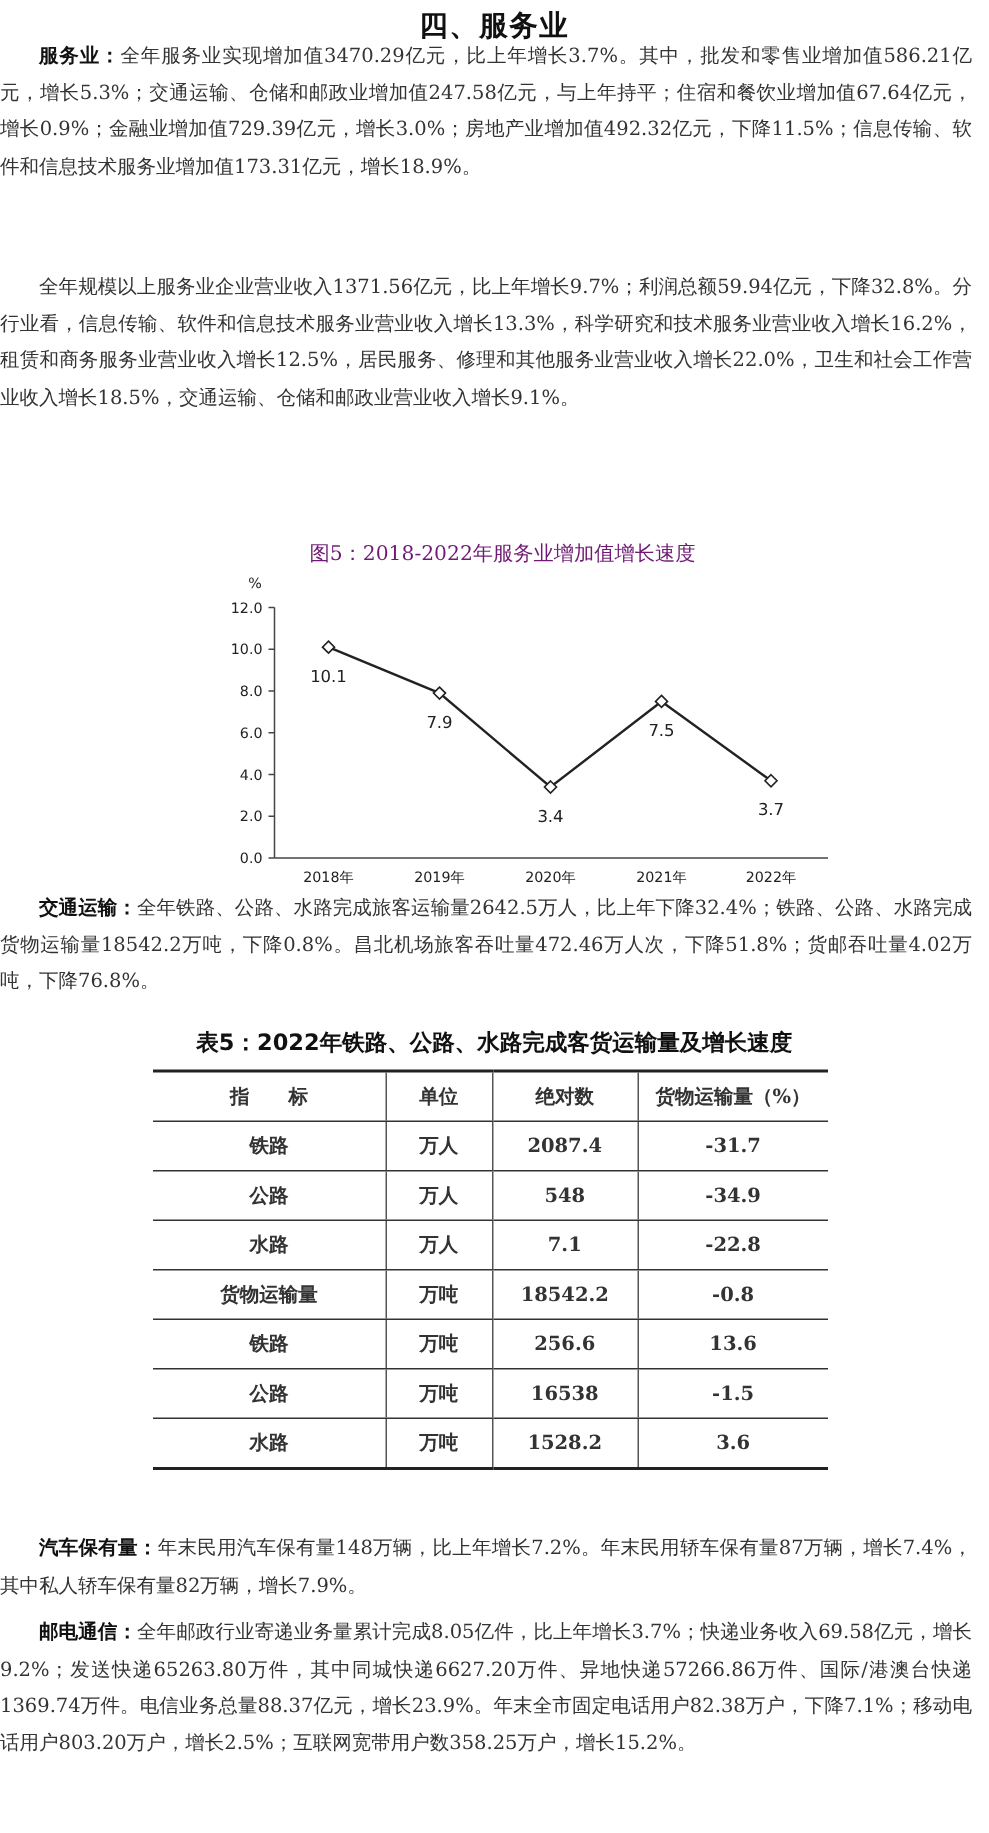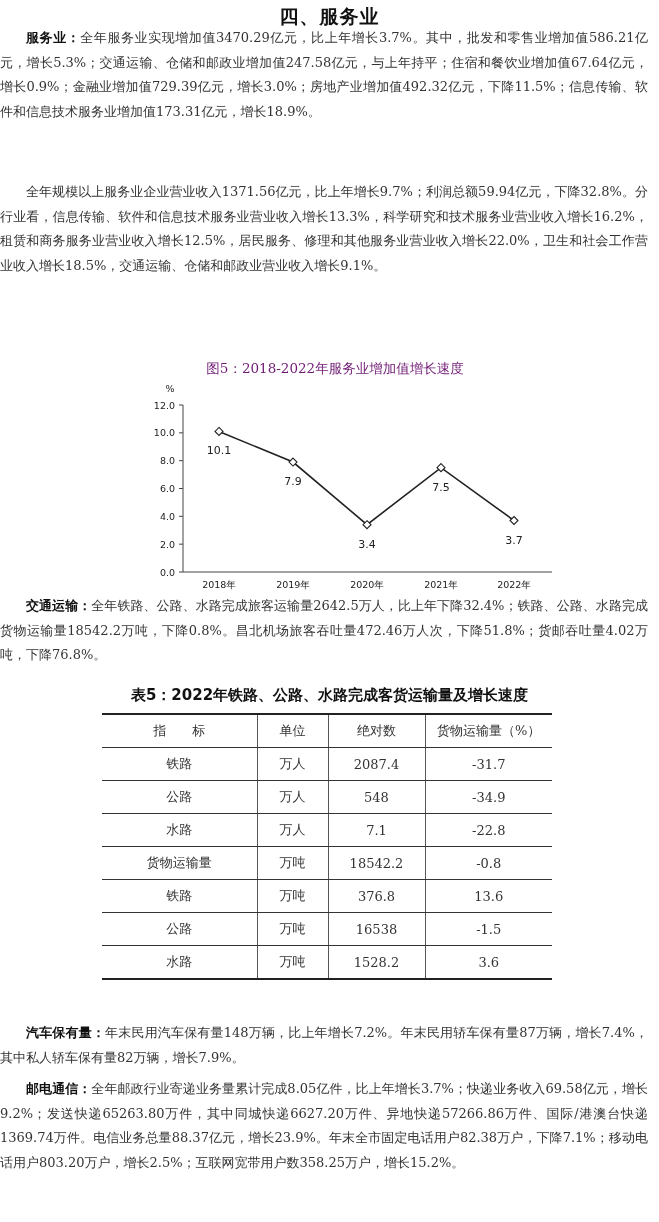--- a/index.html
+++ b/index.html
@@ -14,21 +14,21 @@
   .chart svg { position: absolute; left: 0; top: 0; }
   .chart-title { position: absolute; top: 10px; left: 0; width: 470px; text-align: center;
                  font-size: 13.5px; color: #701a75; }
   .tick { font-family: "DejaVu Sans", sans-serif; font-size: 9.5px; fill: #222; }
   .dl { font-family: "DejaVu Sans", sans-serif; font-size: 11px; fill: #222; }
   .table-title { position: absolute; top: 686px; left: 0; width: 659px; text-align: center;
                  font-size: 15px; font-weight: bold; color: #111; font-family: "DejaVu Sans", sans-serif; }
   table.t5 { position: absolute; left: 102px; top: 713px; width: 450px; border-collapse: collapse;
              font-size: 13px; color: #333; }
   table.t5 th, table.t5 td { border-top: 1.5px solid #333; border-bottom: 1.5px solid #333;
-             text-align: center; height: 32px; padding: 0; font-weight: normal; }
+             text-align: center; height: 32px; padding: 0; font-weight: bold; }
   table.t5 th + th, table.t5 td + td { border-left: 1px solid #555; }
   table.t5 tr:first-child th { border-top: 2px solid #222; }
   table.t5 tr:last-child td { border-bottom: 2px solid #222; }
 </style>
 </head>
 <body>
 
 <div class="title">四、服务业</div>
 
 <p class="para" style="top:26px;margin:0;"><b>服务业：</b><span>全年服务业实现增加值3470.29亿元，比上年增长3.7%。其中，批发和零售业增加值586.21亿元，增长5.3%；交通运输、仓储和邮政业增加值247.58亿元，与上年持平；住宿和餐饮业增加值67.64亿元，增长0.9%；金融业增加值729.39亿元，增长3.0%；房地产业增加值492.32亿元，下降11.5%；信息传输、软件和信息技术服务业增加值173.31亿元，增长18.9%。</span></p>
@@ -114,21 +114,21 @@
       </tr>
     <tr>
         <td>货物运输量</td>
         <td>万吨</td>
         <td>18542.2</td>
         <td>-0.8</td>
       </tr>
     <tr>
         <td>铁路</td>
         <td>万吨</td>
-        <td>376.8</td>
+        <td>256.6</td>
         <td>13.6</td>
       </tr>
     <tr>
         <td>公路</td>
         <td>万吨</td>
         <td>16538</td>
         <td>-1.5</td>
       </tr>
     <tr>
         <td>水路</td>

